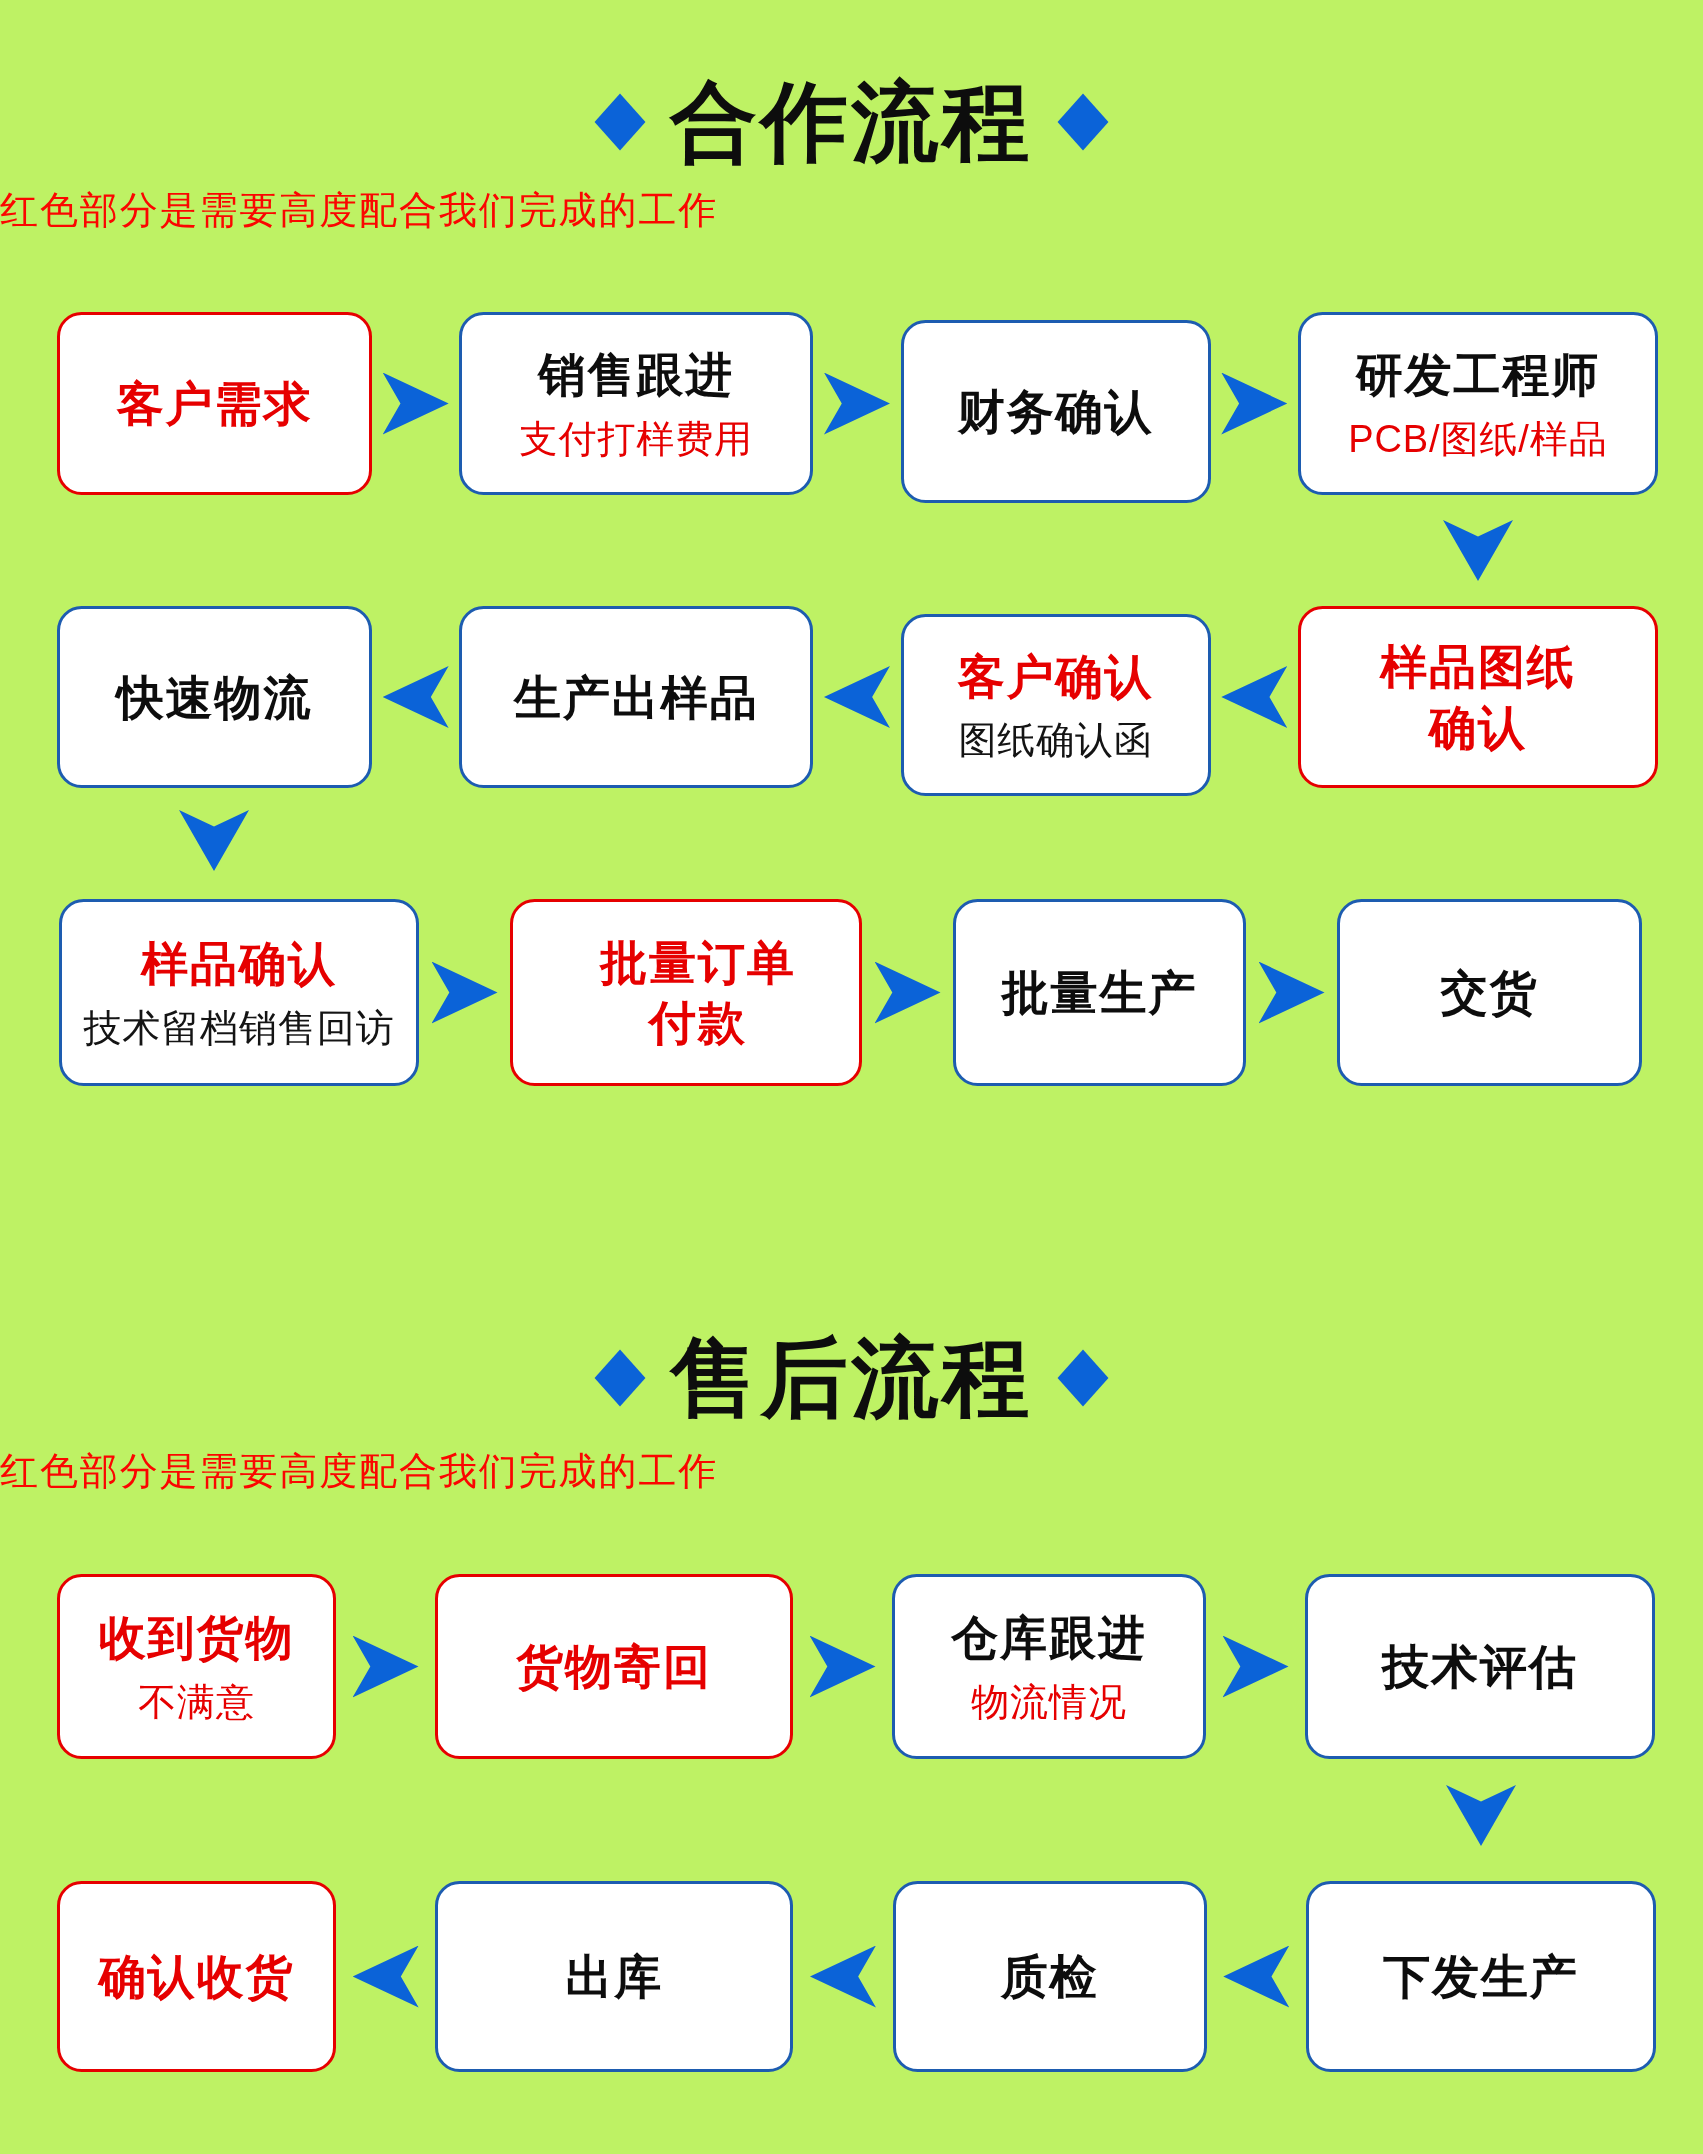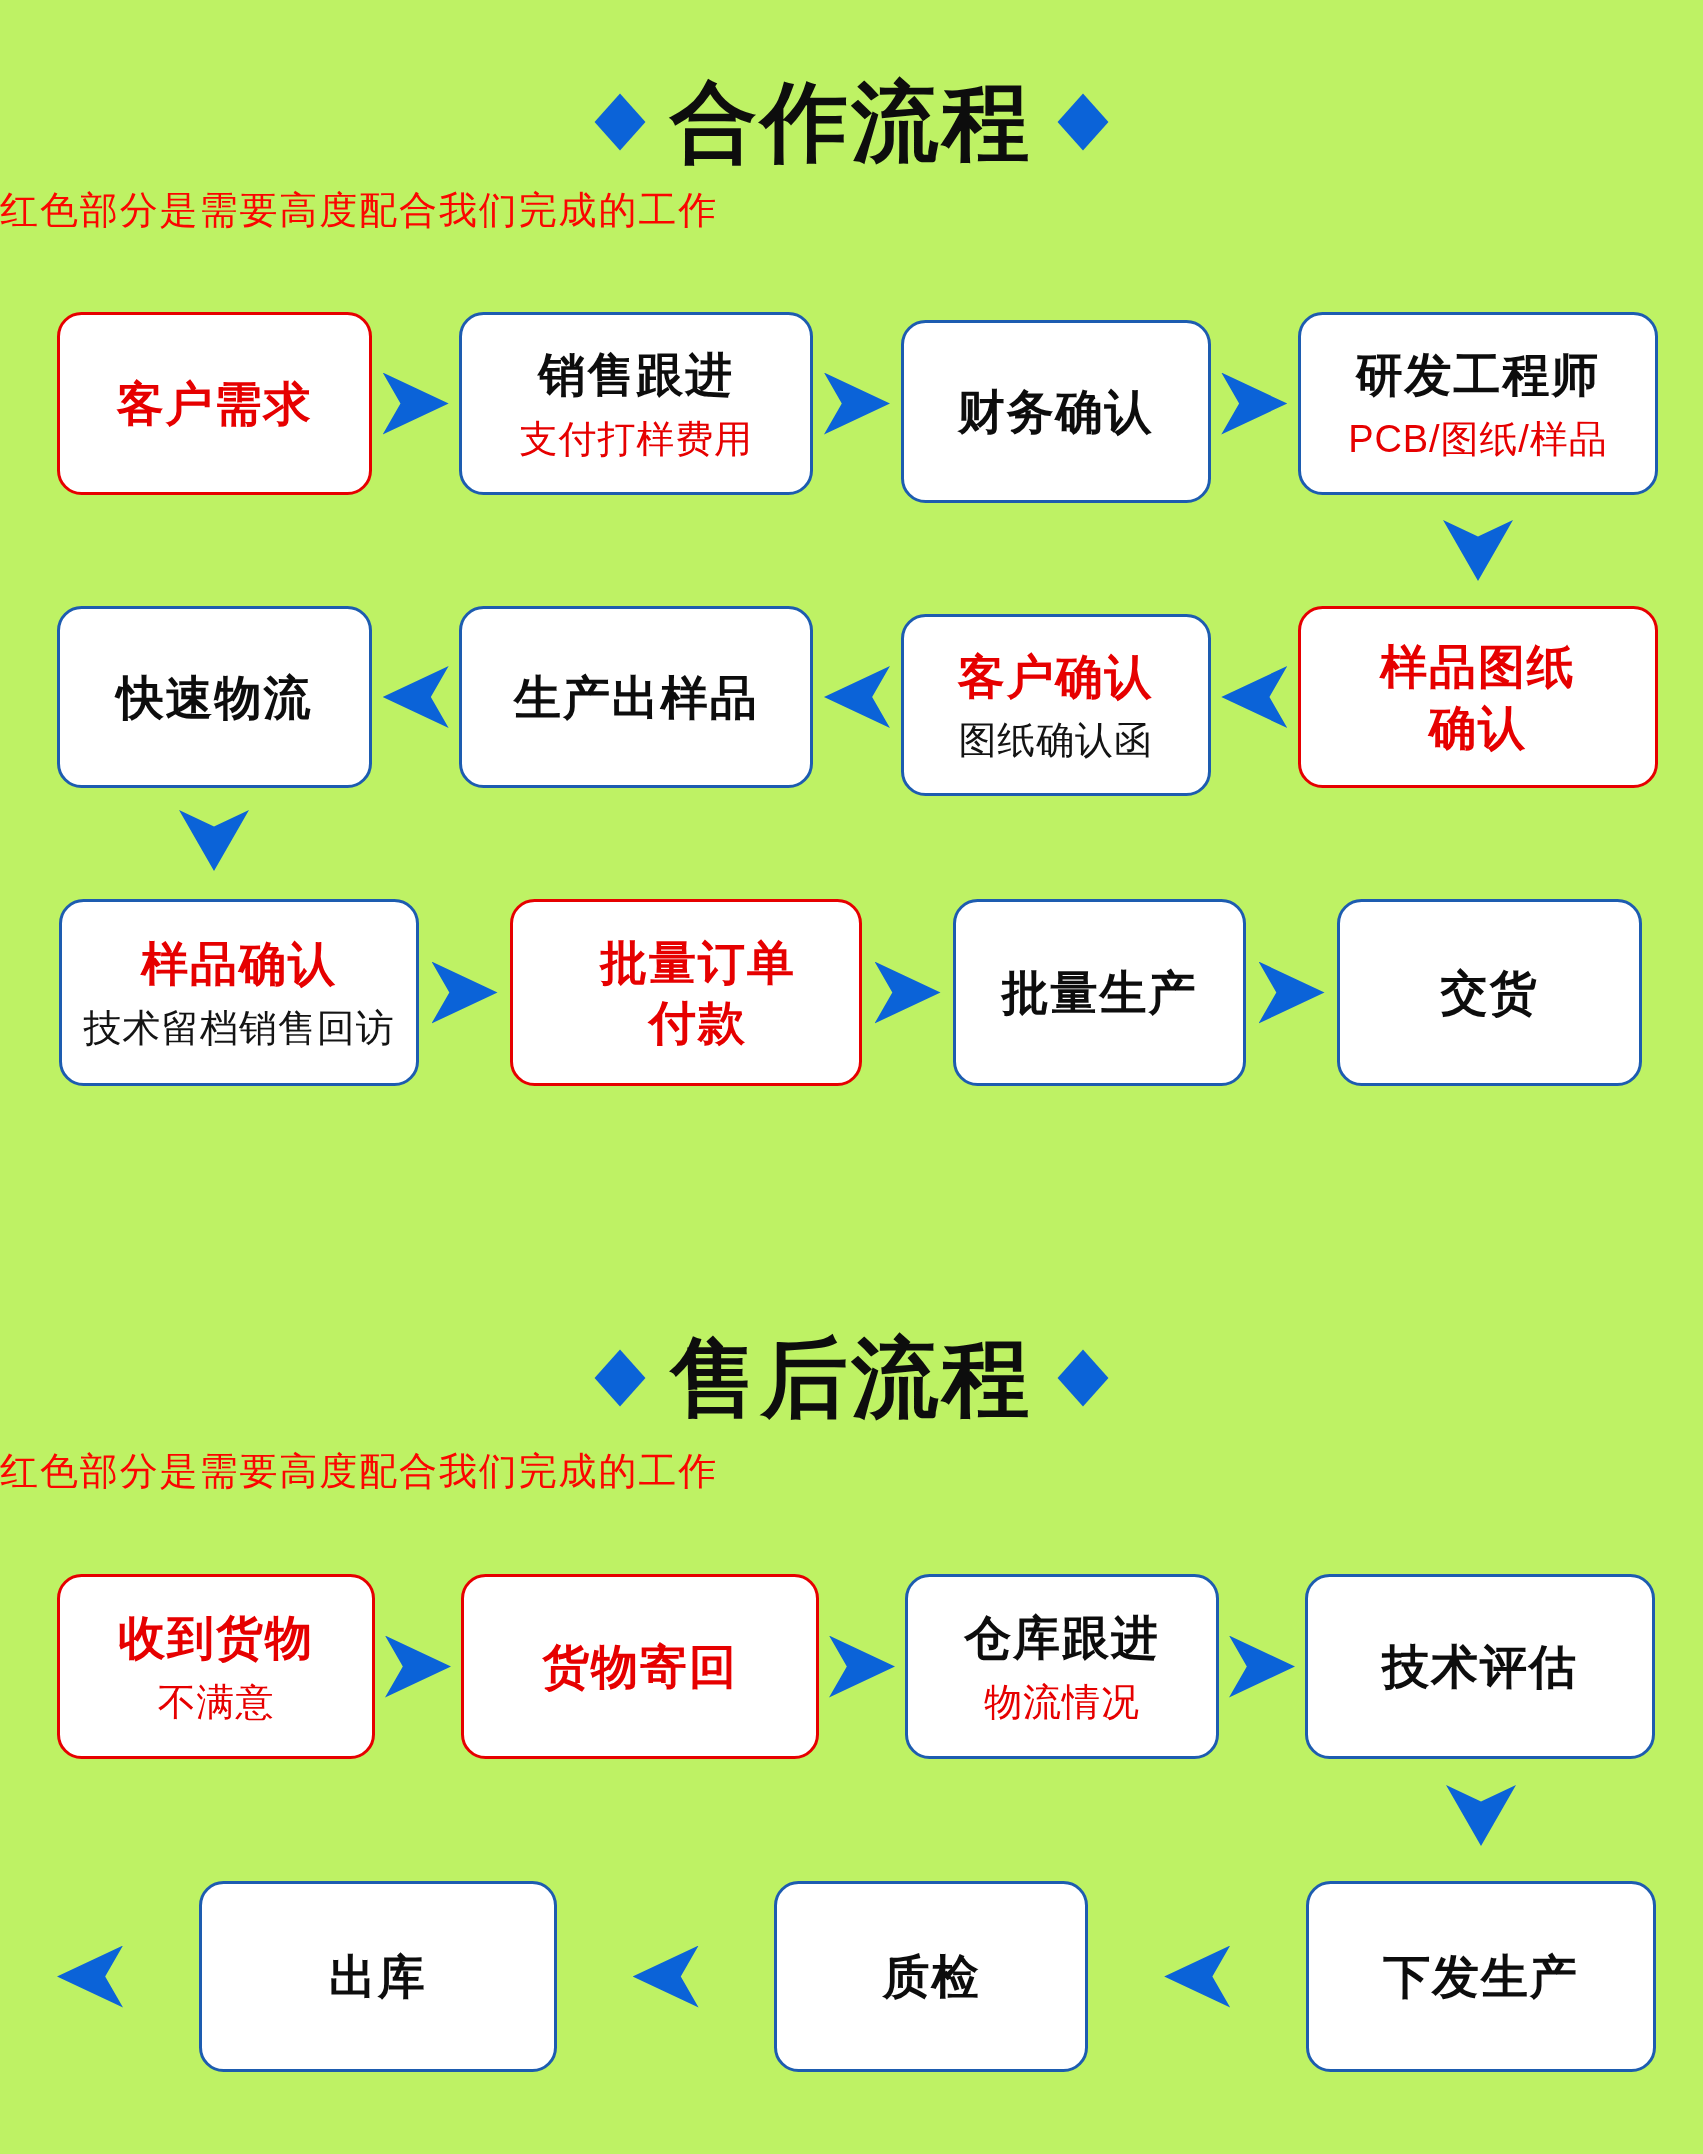--- a/index.html
+++ b/index.html
@@ -36,21 +36,21 @@
   .r-af1{left:57px;top:1574px;width:1598px;height:185px;}
   .r-af2{left:57px;top:1881px;width:1599px;height:191px;}
   .r-coop1 .c1,.r-coop2 .c1{width:315px;}
   .r-coop1 .c2,.r-coop2 .c2{width:354px;}
   .r-coop1 .c3,.r-coop2 .c3{width:310px;margin-top:16px;}
   .r-coop1 .c4,.r-coop2 .c4{width:360px;}
   .r-coop3 .c1{width:360px;}
   .r-coop3 .c2{width:352px;padding-left:24px;}
   .r-coop3 .c3{width:293px;}
   .r-coop3 .c4{width:305px;}
-  .r-af1 .c1,.r-af2 .c1{width:318px;}
+  .r-af1 .c1,.r-af2 .c1{width:279px;}
   .r-af1 .c2,.r-af2 .c2{width:358px;}
   .r-af1 .c3,.r-af2 .c3{width:314px;}
   .r-af1 .c4,.r-af2 .c4{width:350px;align-items:center;}
 
   
   .ar{width:66px;height:62px;background:var(--blue);flex:0 0 auto;}
   .ar.r{clip-path:polygon(0 0,100% 50%,0 100%,27% 50%);}
   .ar.l{clip-path:polygon(100% 0,0 50%,100% 100%,73% 50%);}
   .down{position:absolute;width:70px;height:61px;background:var(--blue);
         clip-path:polygon(0 0,50% 100%,100% 0,50% 27%);}
@@ -162,20 +162,23 @@
     </div>
     <div class="ar r"></div>
     <div class="box c4">
       <div class="t">技术评估</div>
     </div>
   </div>
 
   <div class="down d3"></div>
 
   <div class="row r-af2">
+    <div class="box redbox c1">
+      <div class="t red">确认收货</div>
+    </div>
     <div class="ar l"></div>
     <div class="box c2">
       <div class="t">出库</div>
     </div>
     <div class="ar l"></div>
     <div class="box c3">
       <div class="t">质检</div>
     </div>
     <div class="ar l"></div>
     <div class="box c4">

